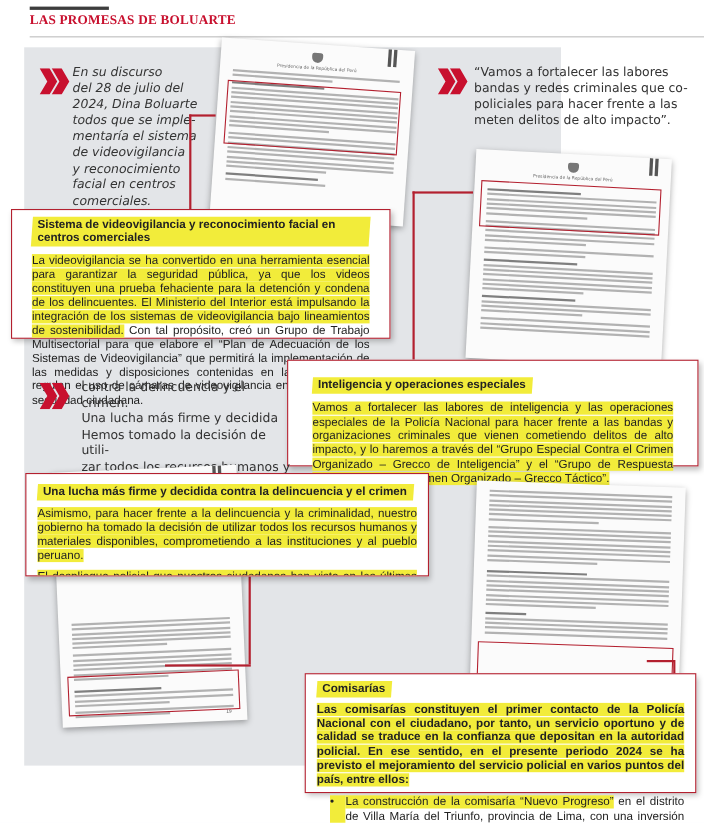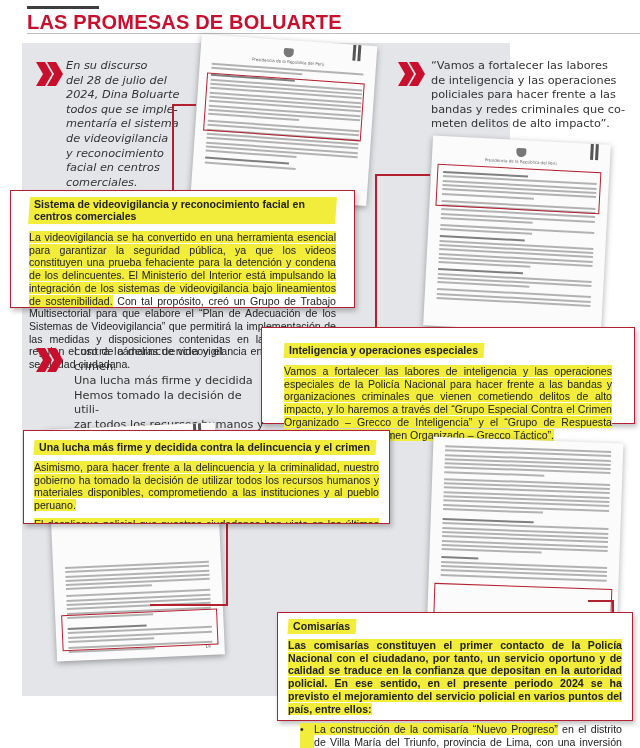--- a/index.html
+++ b/index.html
@@ -1,20 +1,20 @@
 <!DOCTYPE html>
 <html><head>
 <meta charset="utf-8">
 <style>
   * { box-sizing: border-box; margin: 0; padding: 0; }
   html, body { width: 640px; height: 748px; background: #ffffff; overflow: hidden; }
   body { font-family: "DejaVu Sans", sans-serif; position: relative; color: #222; }
 
   .topbar { position: absolute; left: 27px; top: 6px; width: 72px; height: 3px; background: #3d3d3d; }
-  .title { position: absolute; left: 27px; top: 11px; font-family: Liberation Sans, sans-serif; font-weight: bold; font-size: 20px; color: #c8102e; letter-spacing: 0.2px; }
+  .title { position: absolute; left: 27px; top: 11px; font-family: Liberation Serif, serif; font-weight: bold; font-size: 12px; color: #c8102e; letter-spacing: 0.2px; }
   .title-rule { position: absolute; left: 27px; top: 33px; width: 613px; height: 1px; background: #bdbdbd; }
 
   .panel { position: absolute; left: 22px; top: 43px; width: 488px; height: 653px; background: #e3e5e8; }
 
   .chev { position: absolute; width: 28px; height: 24px; }
   .chev svg { width: 100%; height: 100%; display: block; }
 
   .intro { position: absolute; font-family: "DejaVu Sans", sans-serif; font-size: 11.3px; line-height: 14.6px; color: #333; }
 
   
@@ -113,23 +113,22 @@
 </div>
 
 <div class="chev" style="left:398px; top:62px;">
   <svg viewBox="0 0 28 24">
       <polygon points="0,0 9,0 16,12 9,24 0,24 7,12" fill="#c8102e"></polygon>
       <polygon points="11,0 20,0 27,12 20,24 11,24 18,12" fill="#c8102e"></polygon>
     </svg>
 </div>
 <div class="intro" style="left:431px; top:59px; width:205px;">
   <div>“Vamos a fortalecer las labores</div>
-  <div>de inteligencia y las operaciones</div>
+  <div>bandas y redes criminales que co-</div>
   <div>policiales para hacer frente a las</div>
-  <div>bandas y redes criminales que co-</div>
   <div>meten delitos de alto impacto”.</div>
 </div>
 
 <div class="doc" style="left:428px; top:140px; width:178px; height:190px; transform:rotate(3deg);">
   <div class="crest"></div>
   <div class="doc-header">Presidencia de la República del Perú</div>
   <div class="ribbon" style="right:10px;"></div>
   <div class="lines" style="top:30px;">
     <div class="line bold"></div>
     <div class="line"></div>

